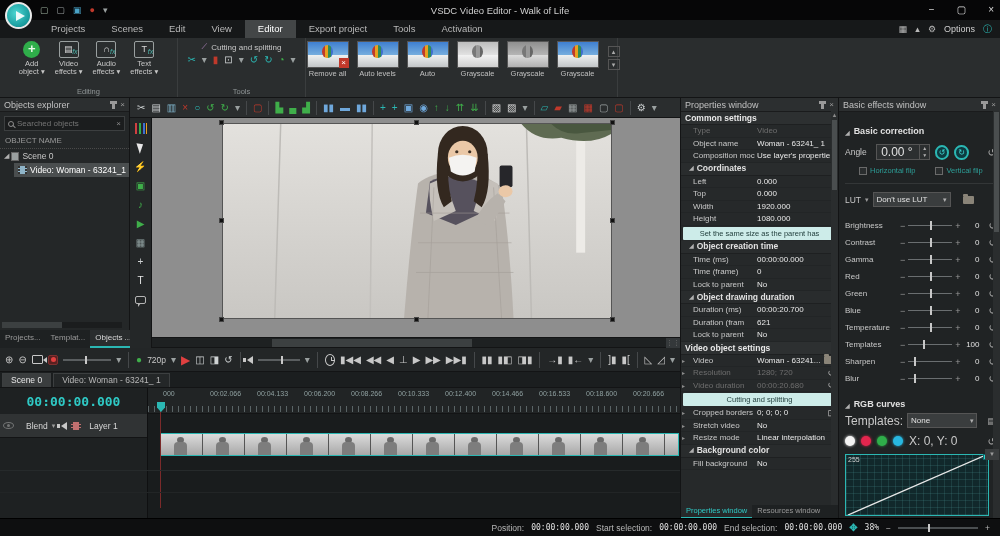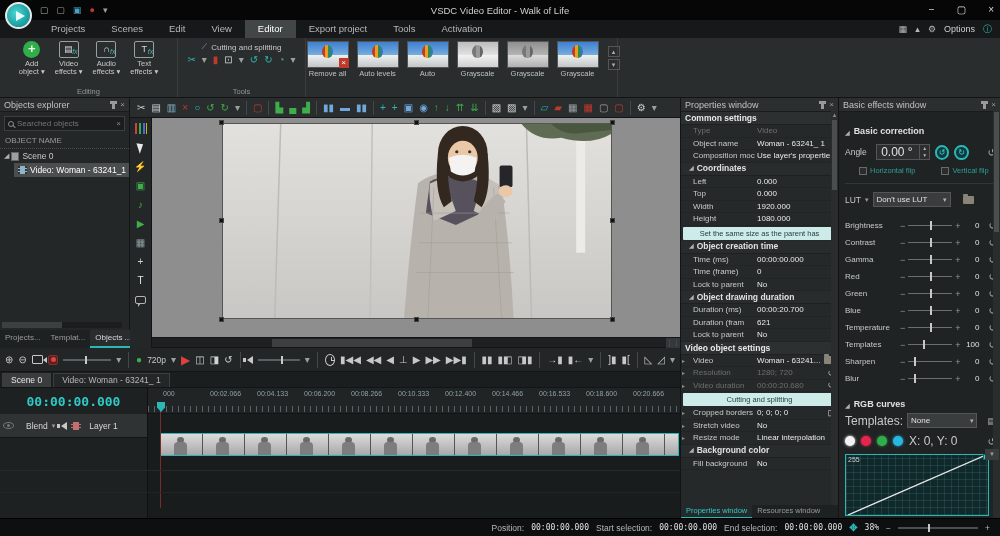--- a/index.html
+++ b/index.html
@@ -180,21 +180,21 @@
 .fx-section{display:flex;align-items:flex-end;gap:4px;font-size:9px;font-weight:bold;color:#e0e0e0;margin:12px 0 4px}
 .fx-section .tri{font-size:6px;color:#b0b0b0}
 #fx-angle{display:flex;align-items:center;gap:5px;margin:8px 0 6px}
 #fx-angle .albl{width:28px;font-size:8.5px;color:#c9c9c9}
 .spin{display:flex;border:1px solid #555;background:#2c2f30;height:16px}
 .spin .val{width:42px;font-size:12px;color:#e0e0e0;line-height:14px;padding-left:4px}
 .spin .ud{display:flex;flex-direction:column;border-left:1px solid #555}
 .spin .ud span{font-size:5px;line-height:7px;padding:0 2px;color:#b0b0b0}
 .rot{width:15px;height:15px;border-radius:50%;background:#0d3b41;border:2px solid #2bb7b3;color:#3fd8d3;font-size:8px;line-height:11px;text-align:center}
 .reseti{color:#b0b0b0;font-size:10px}
-#fx-flips{display:flex;gap:26px;margin:4px 0 8px;padding-left:14px}
+#fx-flips{display:flex;gap:20px;margin:4px 0 8px;padding-left:14px}
 .cbrow{display:flex;align-items:center;gap:3px;font-size:7.5px;color:#2d9e97}
 .cb{width:8px;height:8px;border:1px solid #6a6a6a;background:#2a2d2e}
 #fx-divider{height:1px;background:#333637;margin:6px 0}
 #fx-lut{display:flex;align-items:center;gap:4px;margin:8px 0 10px}
 #fx-lut .llbl{font-size:8.5px;color:#c9c9c9}
 .select{display:flex;align-items:center;border:1px solid #555;background:#3a3d3e;height:15px;padding:0 3px;font-size:8px;color:#e0e0e0}
 .select .dd{margin-left:auto;color:#b0b0b0;font-size:7px;padding-left:6px}
 .fx-slider{display:flex;align-items:center;height:17px;gap:3px}
 .fx-slider .slbl{width:52px;font-size:8px;color:#c9c9c9;white-space:nowrap;overflow:hidden;flex:0 0 auto}
 .fx-slider .pm{color:#9a9a9a;font-size:9px}

